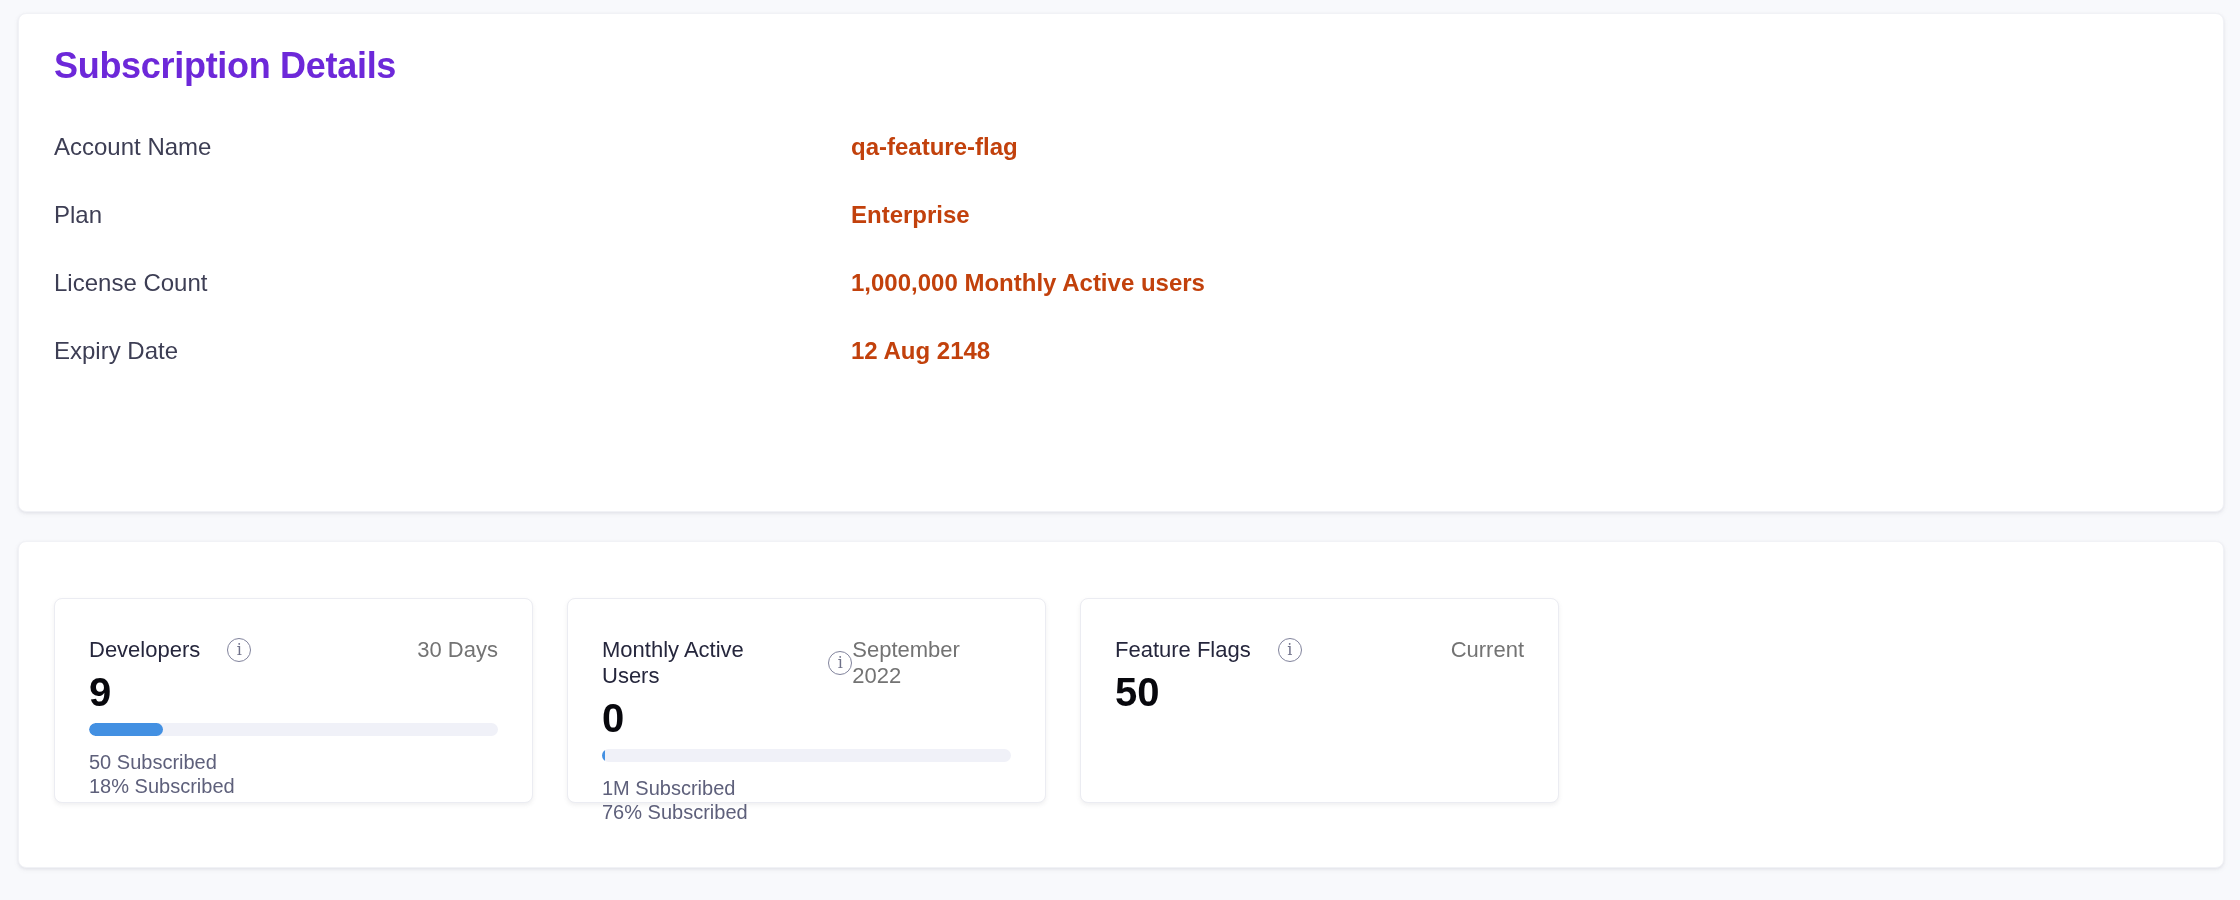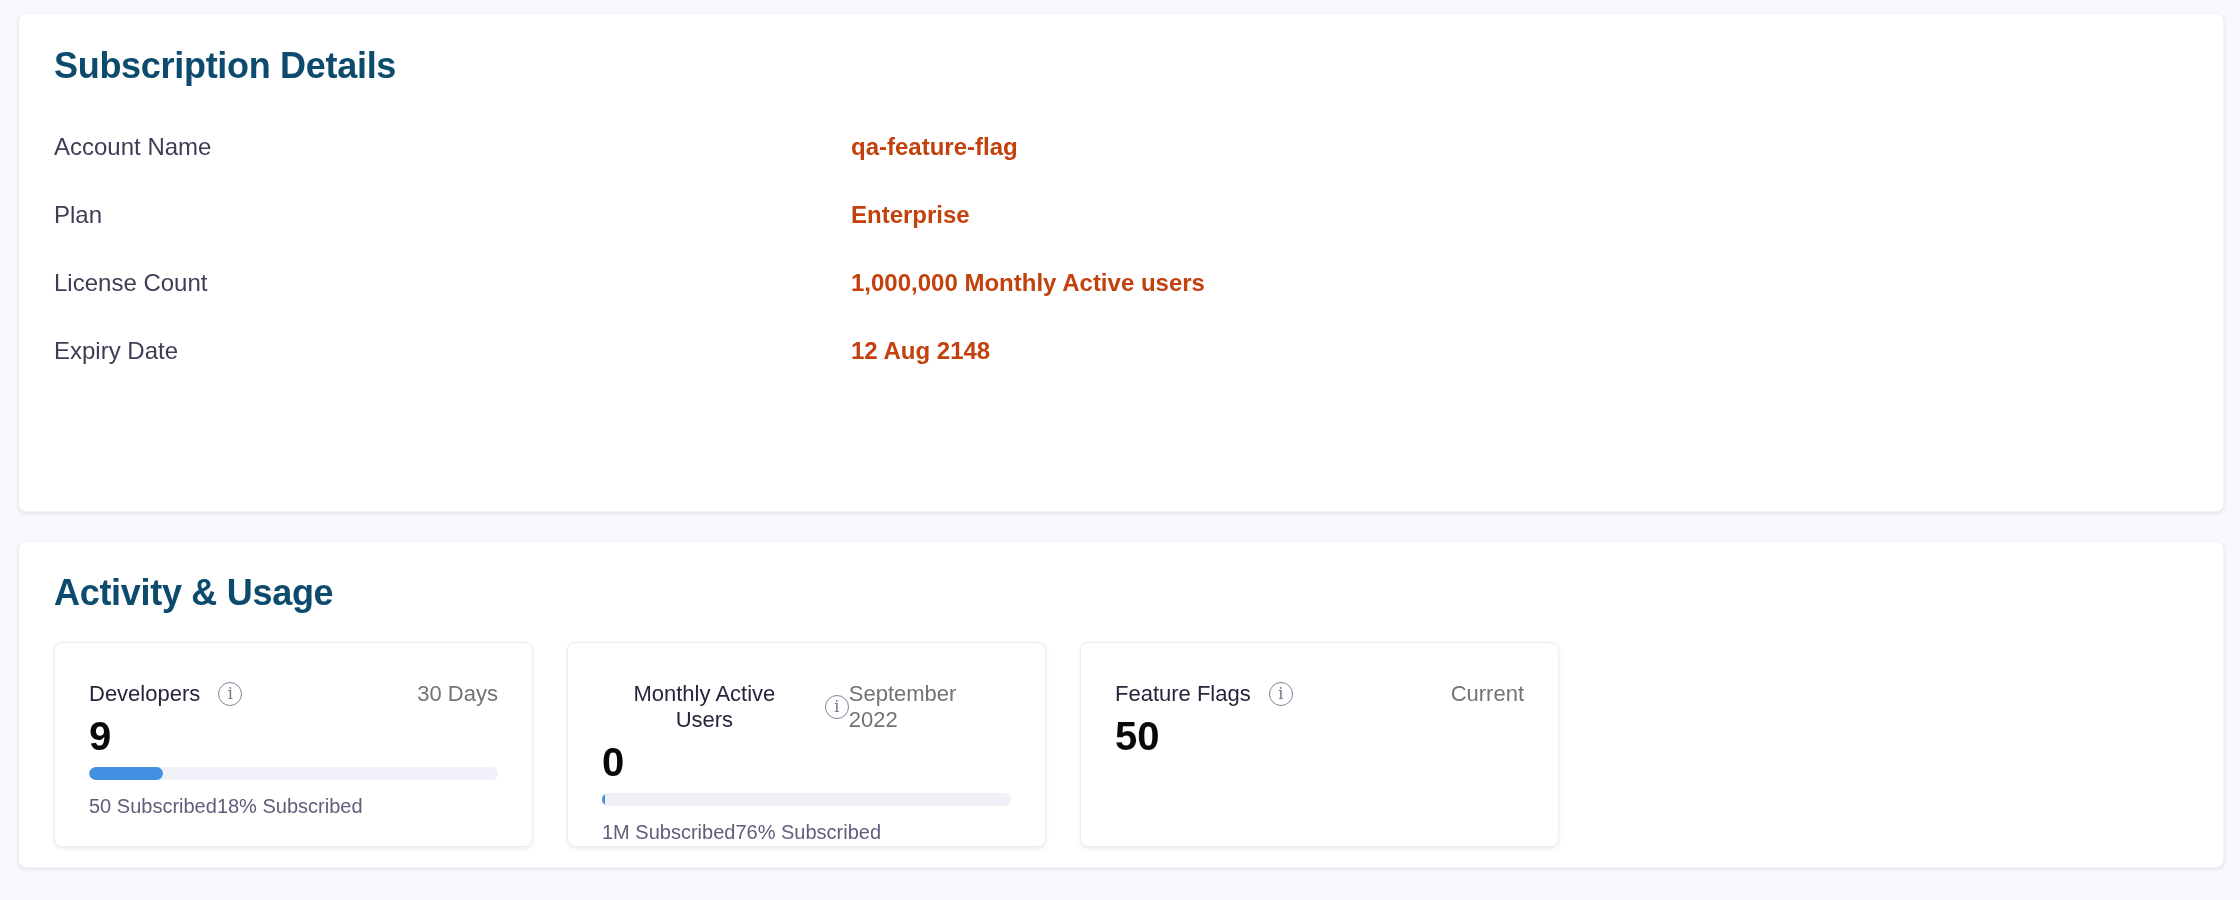--- a/index.html
+++ b/index.html
@@ -33,21 +33,21 @@
     margin-top: 29px;
     height: 327px;
     padding: 29px 34px 0 35px;
   }
   .section-title {
     margin: 0;
     font-size: 36px;
     line-height: 44px;
     font-weight: 700;
     letter-spacing: -0.3px;
-    color: #0c4a6e;
+    color: #6d28d9;
   }
   .rows { margin-top: 44px; }
   .srow { display: flex; margin-bottom: 38px; }
   .srow-label {
     flex: 0 0 797px;
     font-size: 24px;
     line-height: 30px;
     color: #3d3e54;
   }
   .srow-values {
@@ -67,21 +67,21 @@
     border-radius: 8px;
     box-shadow: 0 2px 4px rgba(96,97,112,0.10);
     padding: 38px 34px 0 34px;
   }
   .mc-header {
     display: flex;
     justify-content: space-between;
     align-items: center;
     line-height: 26px;
   }
-  .mc-title-group { display: flex; align-items: center; gap: 18px; text-align: center; }
+  .mc-title-group { display: flex; align-items: center; gap: 27px; }
   .mc-title {
     font-size: 22px;
     font-weight: 500;
     color: #25263c;
   }
   .info-icon {
     width: 24px;
     height: 24px;
     border: 1.5px solid #81839c;
     border-radius: 50%;
@@ -112,25 +112,26 @@
     overflow: hidden;
   }
   .mc-fill {
     height: 100%;
     border-radius: 7px;
     background: var(--accent);
     min-width: 3px;
   }
   .mc-captions {
     display: flex;
-    justify-content: flex-start;
+    justify-content: flex-end;
     margin-top: 14px;
     font-size: 20px;
     line-height: 24px;
     color: #5e607b;
+    flex-direction: column;
   }
 </style>
 </head>
 <body>
 
 <section class="card" id="subscription-card">
   <h2 class="section-title">Subscription Details</h2>
   <div class="rows">
 
     <div class="srow">
@@ -158,21 +159,20 @@
       <div class="srow-label">Expiry Date</div>
       <div class="srow-values">
         <div class="value">12 Aug 2148</div>
       </div>
     </div>
 
   </div>
 </section>
 
 <section class="card" id="activity-card">
-  <h2 class="section-title">Activity &amp; Usage</h2>
 
   <div class="metric-cards">
 
     <div class="metric-card">
       <div class="mc-header">
         <div class="mc-title-group">
           <span class="mc-title">Developers</span>
           <span class="info-icon">i</span>
         </div>
         <span class="mc-period">30 Days</span>

